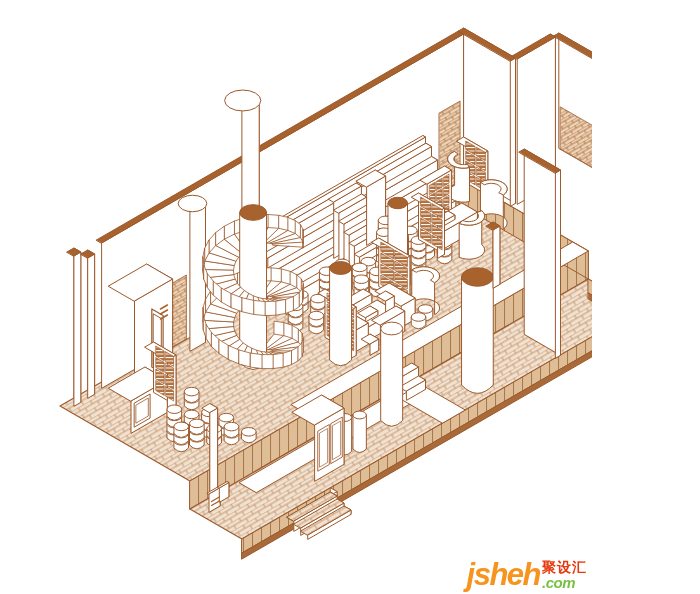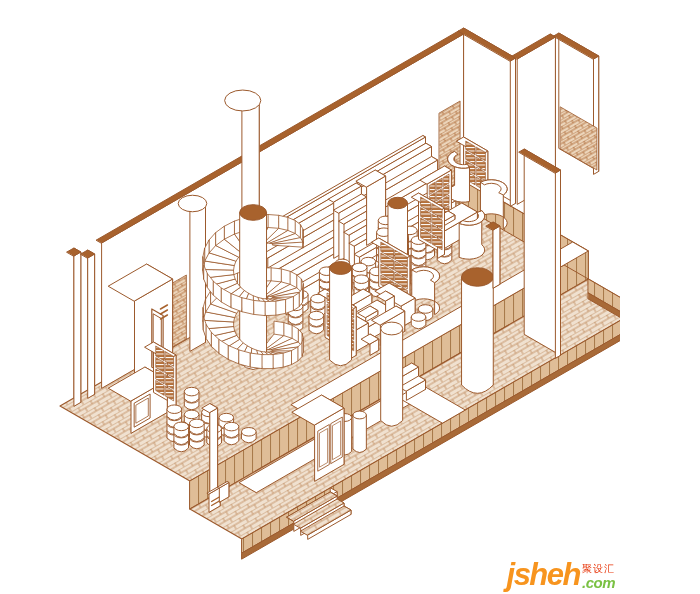--- a/index.html
+++ b/index.html
@@ -1,23 +1,23 @@
 <!DOCTYPE html>
 <html><head>
 <meta charset="utf-8">
 <style>
   html,body{margin:0;padding:0;background:#fff;}
   .stage{position:relative;width:592px;height:594px;background:#fff;overflow:hidden;
-         font-family:"Liberation Sans",sans-serif;padding-left:28px;}
+         font-family:"Liberation Sans",sans-serif;}
   .art{position:absolute;inset:0;}
   svg{display:block;}
   .logo{position:absolute;right:5px;bottom:4px;display:flex;align-items:flex-end;line-height:1;}
   .logo .brand{font-size:31px;font-weight:bold;font-style:italic;letter-spacing:-1.5px;}
   .logo .col{display:flex;flex-direction:column;align-items:flex-start;margin-left:2px;}
-  .logo .cjk{font-size:10px;font-weight:normal;letter-spacing:1px;margin-bottom:1px;}
+  .logo .cjk{font-size:14px;font-weight:bold;letter-spacing:1px;margin-bottom:1px;}
   .logo .tld{font-size:15px;font-weight:bold;font-style:italic;letter-spacing:-0.5px;}
 </style>
 </head>
 <body>
 
 <div class="stage">
   <div class="art">
     <svg id="scene" width="700" height="594" viewBox="0 0 700 594">
         <defs>
           <pattern id="pf" width="14" height="8" patternUnits="userSpaceOnUse" patternTransform="rotate(-30)">

